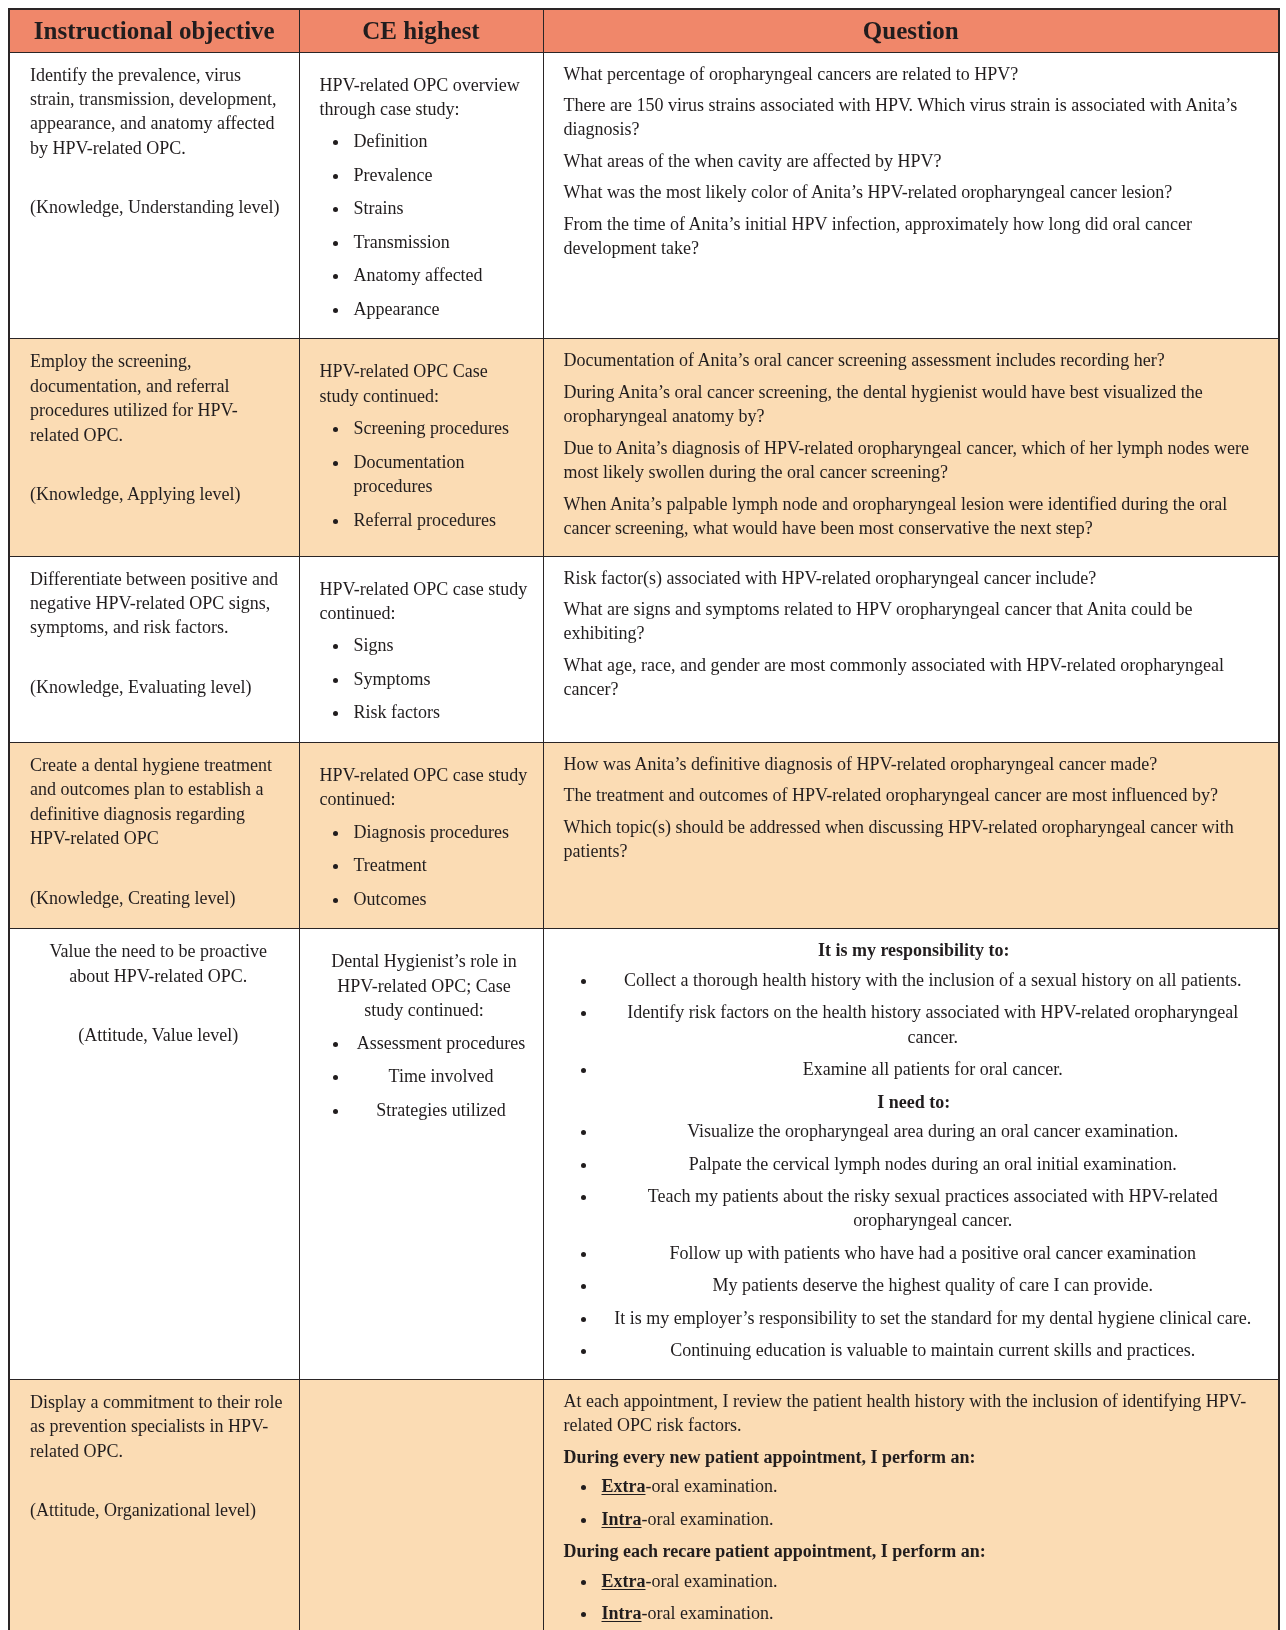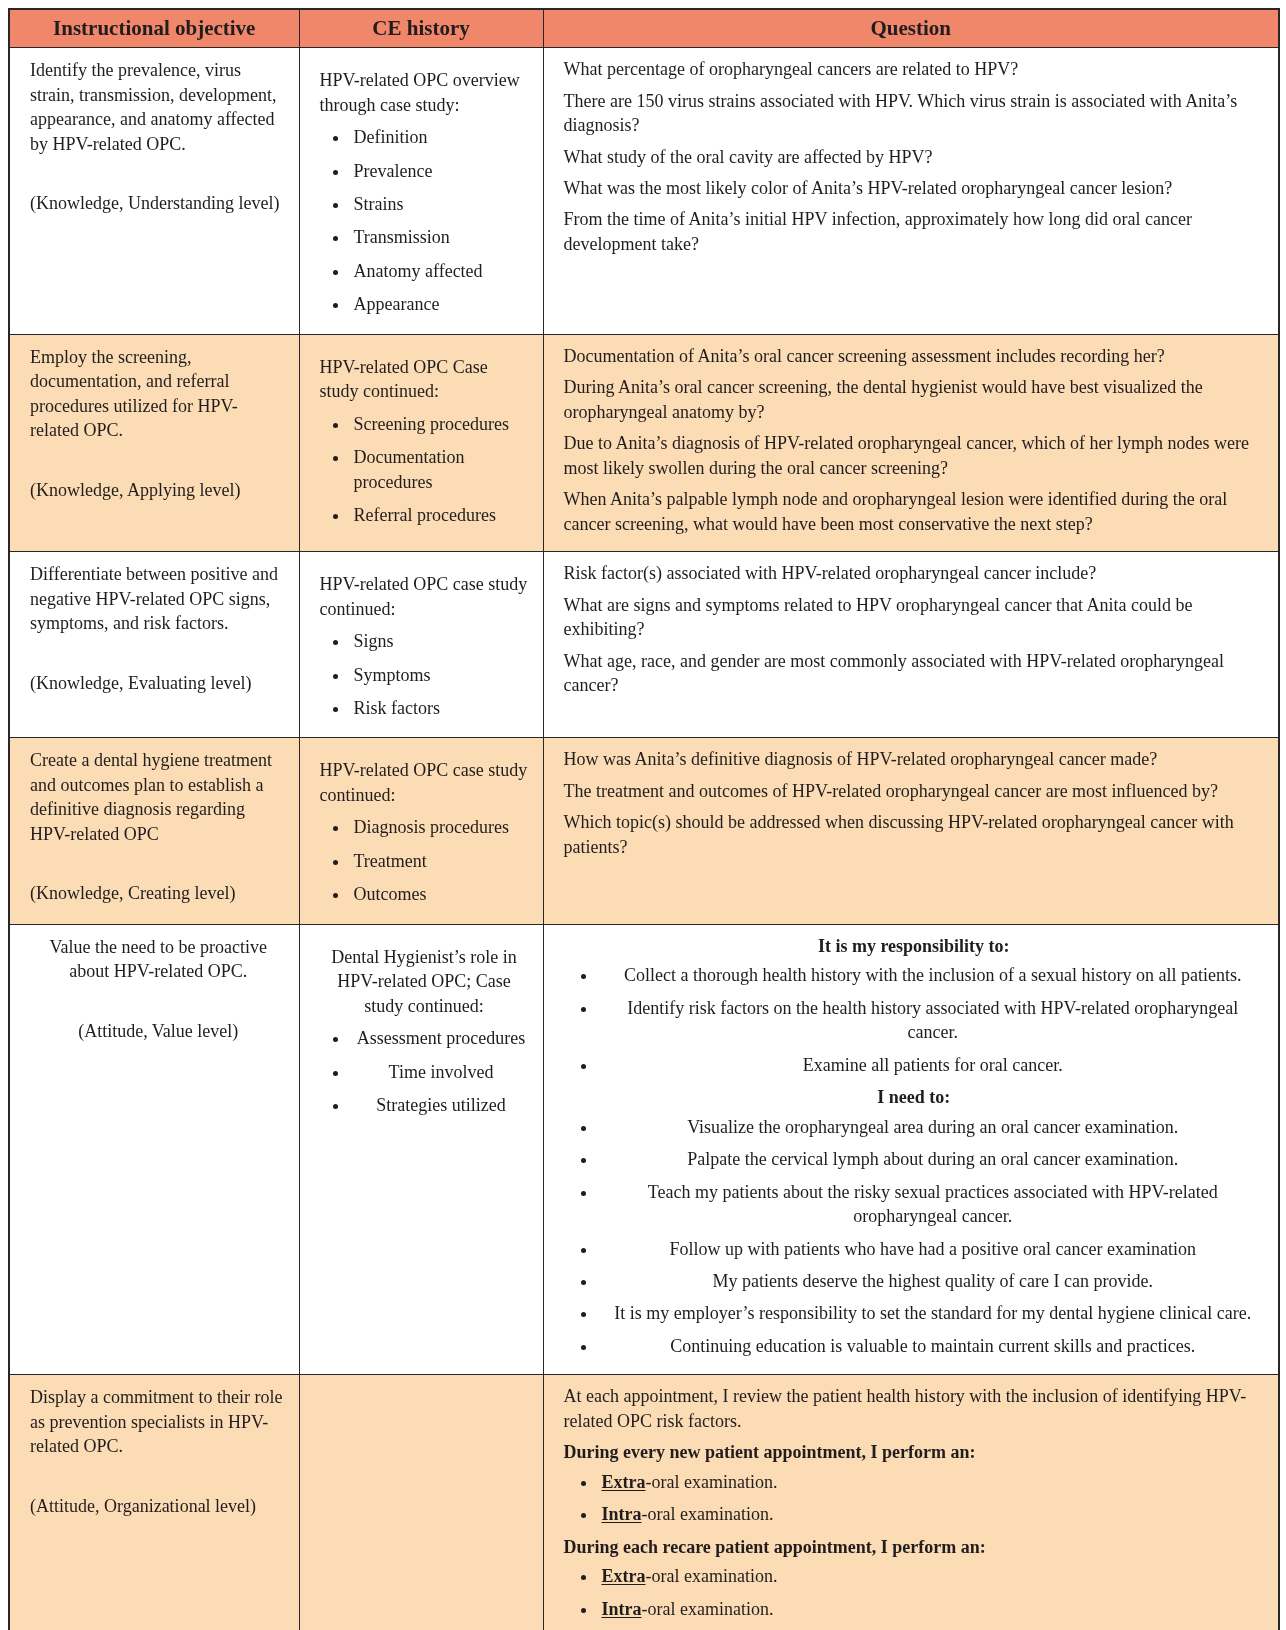--- a/index.html
+++ b/index.html
@@ -18,21 +18,21 @@
   }
   table{
     border-collapse:collapse;table-layout:fixed;
     width:1270px;margin:8px;
     border:2.5px solid var(--border);
   }
   col.c1{width:290px;} col.c2{width:244px;} col.c3{width:736px;}
   th,td{border:1.5px solid var(--border);vertical-align:top;}
   thead th{
     background:var(--header-bg);
-    font-weight:bold;font-size:21px;line-height:1.1;
+    font-weight:bold;font-size:25px;line-height:1.1;
     padding:7px 4px;text-align:center;height:34px;
   }
   tr.shaded td{background:var(--alt-bg);}
   td{font-size:18px;line-height:1.36;padding:9px 14px 8px 20px;}
   td.obj-cell{padding-top:10px;padding-right:12px;}
   td.obj-cell p.level{margin-top:35px;}
   td.ce-cell{padding-top:20px;}
   td.q-cell{margin-top:20px;}
   p{margin:0 0 7px 0;}
   p.bold{font-weight:bold;margin-bottom:5px;}
@@ -51,21 +51,21 @@
 
 <table>
   <colgroup>
     <col class="c1">
       <col class="c2">
       <col class="c3">
   </colgroup>
   <thead>
     <tr id="header-row">
         <th>Instructional objective</th>
-        <th>CE history</th>
+        <th>CE highest</th>
         <th>Question</th>
       </tr>
   </thead>
   <tbody id="table-body">
       <tr class="row-0">
         <td class="obj-cell">
           <p>Identify the prevalence, virus strain, transmission, development, appearance, and anatomy affected by HPV-related OPC.</p>
           <p class="level">(Knowledge, Understanding level)</p>
         </td>
         <td class="ce-cell">
@@ -75,21 +75,21 @@
             <li>Prevalence</li>
             <li>Strains</li>
             <li>Transmission</li>
             <li>Anatomy affected</li>
             <li>Appearance</li>
           </ul>
         </td>
         <td class="q-cell">
           <p>What percentage of oropharyngeal cancers are related to HPV?</p>
           <p>There are 150 virus strains associated with HPV. Which virus strain is associated with Anita’s diagnosis?</p>
-          <p>What study of the oral cavity are affected by HPV?</p>
+          <p>What areas of the when cavity are affected by HPV?</p>
           <p>What was the most likely color of Anita’s HPV-related oropharyngeal cancer lesion?</p>
           <p>From the time of Anita’s initial HPV infection, approximately how long did oral cancer development take?</p>
         </td>
       </tr>
       <tr class="shaded row-1">
         <td class="obj-cell">
           <p>Employ the screening, documentation, and referral procedures utilized for HPV-related OPC.</p>
           <p class="level">(Knowledge, Applying level)</p>
         </td>
         <td class="ce-cell">
@@ -161,21 +161,21 @@
         <td class="q-cell">
           <p class="bold">It is my responsibility to:</p>
           <ul>
             <li>Collect a thorough health history with the inclusion of a sexual history on all patients.</li>
             <li>Identify risk factors on the health history associated with HPV-related oropharyngeal cancer.</li>
             <li>Examine all patients for oral cancer.</li>
           </ul>
           <p class="bold">I need to:</p>
           <ul>
             <li>Visualize the oropharyngeal area during an oral cancer examination.</li>
-            <li>Palpate the cervical lymph about during an oral cancer examination.</li>
+            <li>Palpate the cervical lymph nodes during an oral initial examination.</li>
             <li>Teach my patients about the risky sexual practices associated with HPV-related oropharyngeal cancer.</li>
             <li>Follow up with patients who have had a positive oral cancer examination</li>
             <li>My patients deserve the highest quality of care I can provide.</li>
             <li>It is my employer’s responsibility to set the standard for my dental hygiene clinical care.</li>
             <li>Continuing education is valuable to maintain current skills and practices.</li>
           </ul>
         </td>
       </tr>
       <tr class="shaded row-5">
         <td class="obj-cell">

